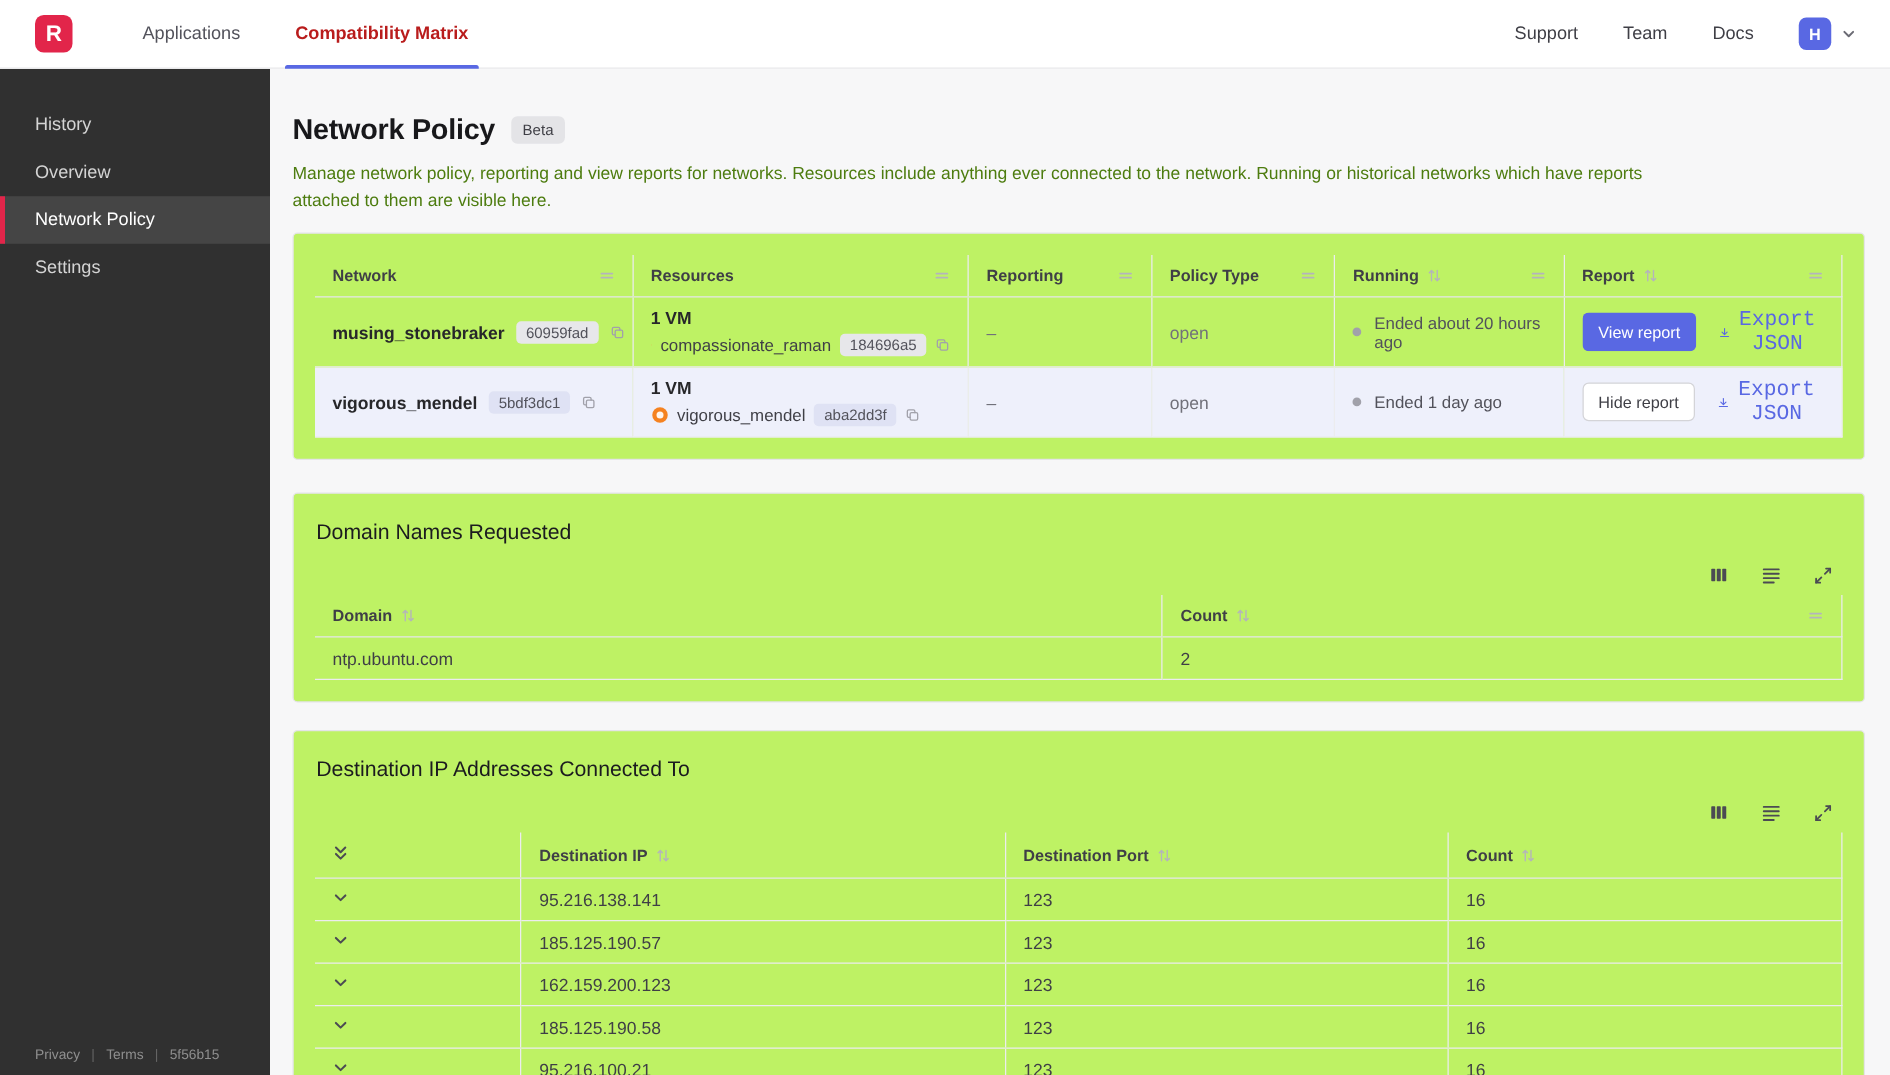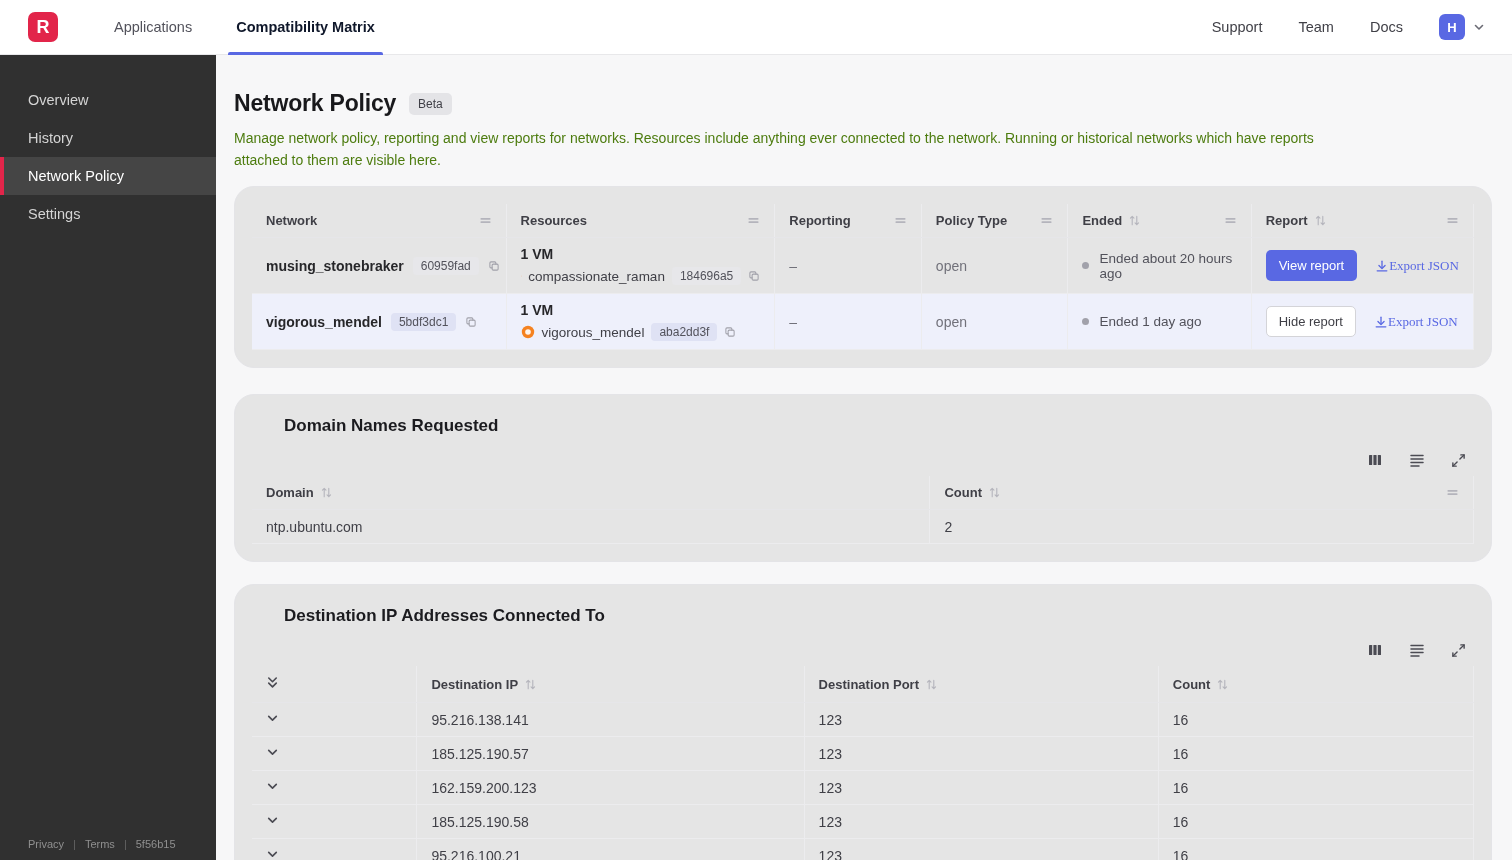--- a/index.html
+++ b/index.html
@@ -9,21 +9,21 @@
     --border:#e4e4e7; --line:#ececee; }
 
   
   .topbar { height:55px; background:#fff; border-bottom:1px solid #e8e8ea;
     display:flex; align-items:center; padding:0 26px 0 28px; position:relative; z-index:3; }
   .logo { width:30px; height:30px; border-radius:7px; background:var(--brand-red); color:#fff;
     font-weight:bold; font-size:18px; display:flex; align-items:center; justify-content:center; cursor:pointer; }
   .top-nav { display:flex; height:55px; margin-left:34px;text-align:right; }
   .top-nav-item { display:flex; align-items:center; padding:0 22px; font-size:14.5px; color:#52525b;
     cursor:pointer; position:relative; white-space:nowrap; }
-  .top-nav-item.active { color:#0f172a; font-weight:700; }
+  .top-nav-item.active { color:#b91c1c; font-weight:700; }
   .top-nav-item.active::after { content:""; position:absolute; left:14px; right:14px; bottom:0;
     height:3px; background:var(--accent); border-radius:2px 2px 0 0; }
   .top-right { margin-left:auto; display:flex; align-items:center; gap:36px; }
   .top-right .top-link { font-size:14.5px; color:#3f3f46; cursor:pointer; text-decoration:none;text-align:right; }
   .avatar-wrap { display:flex; align-items:center; gap:7px; cursor:pointer; }
   .avatar { width:26px; height:26px; border-radius:6px; background:var(--accent); color:#fff;
     font-size:13px; font-weight:700; display:flex; align-items:center; justify-content:center; }
 
   
   .shell { display:flex; height:805px; }
@@ -37,25 +37,25 @@
 
   .main { flex:1; overflow:hidden; padding:35px 20px 0 18px; }
 
   
   .page-title-row { display:flex; align-items:center; gap:13px; }
   .page-title { font-size:23px; font-weight:700; color:#18181b; letter-spacing:-0.2px; }
   .beta-badge { background:#e4e4e7; color:#3f3f46; font-size:12px; padding:4px 9px; border-radius:5px; }
   .page-desc { margin-top:11px; font-size:14px; line-height:1.55; color:#4d7c0f; max-width:1115px; }
 
   
-  .card { background:#e5e5e5; border:1px solid var(--border); border-radius:20px; padding:17px; }
+  .card { background:#bef264; border:1px solid var(--border); border-radius:4px; padding:17px; }
   .card-networks { margin-top:15px; }
   .card-domains { margin-top:26px; }
   .card-dest { margin-top:22px; }
-  .card-title { font-size:17px; font-weight:700; color:#1b1b1f; padding:4px 1px 0 1px;margin-left:31px; }
+  .card-title { font-size:17px; font-weight:400; color:#1b1b1f; padding:4px 1px 0 1px; }
   .card-toolbar { display:flex; justify-content:flex-end; align-items:center; gap:26px;
     margin-top:16px; margin-bottom:8px; padding-right:8px; }
   .tb-icon { color:#4b4b53; cursor:pointer; display:inline-flex; }
 
   
   table { width:100%; border-collapse:collapse; table-layout:fixed; }
   th { text-align:left; font-size:13px; font-weight:700; color:#3f3f46;
     padding:9px 14px; border-bottom:1px solid #e6e6e9; }
   td { font-size:14px; color:#3f3f46; padding:8px 14px; border-bottom:1px solid var(--line); }
   th + th, td + td { border-left:1px solid var(--line); }
@@ -76,21 +76,21 @@
   .res-line2 { display:flex; align-items:center; gap:7px; margin-top:5px; font-size:13.5px; color:#3f3f46; }
   .muted { color:#71717a; }
   .status-cell { display:flex; align-items:center; gap:10px; font-size:13.5px; color:#52525b; }
   .dot { width:7px; height:7px; border-radius:50%; background:#a1a1aa; flex:none; }
   .report-cell { display:flex; align-items:center; }
   .btn { font-size:13px; border-radius:5px; padding:7px 12px; cursor:pointer;
     border:1px solid transparent; font-family:inherit; white-space:nowrap; }
   .btn-primary { background:var(--accent); color:#fff; }
   .btn-outline { background:#fff; border-color:#d4d4d8; color:#3f3f46; }
   .export-link { display:inline-flex; align-items:center; gap:0; color:var(--accent);
-    font-size:13px; margin-left:18px; cursor:pointer; background:none; border:none; font-family:Liberation Serif, serif; }
+    font-size:17px; margin-left:18px; cursor:pointer; background:none; border:none; font-family:Liberation Mono, monospace; }
 
   
   .data-table td { height:34px; }
   .chev-cell { color:#4b4b53; }
   .chev-btn { cursor:pointer; display:inline-flex; color:#4b4b53; }
 </style>
 </head>
 <body>
 
 <svg width="0" height="0" style="position:absolute" aria-hidden="true">
@@ -159,22 +159,22 @@
       <svg class="tb-icon" width="14" height="14" style="color:#6b6b74">
           <use href="#i-caret"></use>
         </svg>
     </div>
   </div>
 </header>
 
 <div class="shell">
 
   <aside class="sidebar">
+    <div class="side-item">History</div>
     <div class="side-item">Overview</div>
-    <div class="side-item">History</div>
     <div class="side-item active">Network Policy</div>
     <div class="side-item">Settings</div>
     <div class="side-footer">
       <a>Privacy</a>
       <span class="sep">|</span>
       <a>Terms</a>
       <span class="sep">|</span>
       <span>5f56b15</span>
     </div>
   </aside>
@@ -234,21 +234,21 @@
                 <span>Policy Type</span>
                 <span class="th-grip">
                     <svg width="13" height="13">
                       <use href="#i-grip"></use>
                     </svg>
                   </span>
               </span>
             </th>
             <th>
               <span class="th-inner">
-                <span>Ended</span>
+                <span>Running</span>
                 <svg class="ic-sort" width="11" height="11">
                     <use href="#i-sort"></use>
                   </svg>
                 <span class="th-grip">
                     <svg width="13" height="13">
                       <use href="#i-grip"></use>
                     </svg>
                   </span>
               </span>
             </th>

